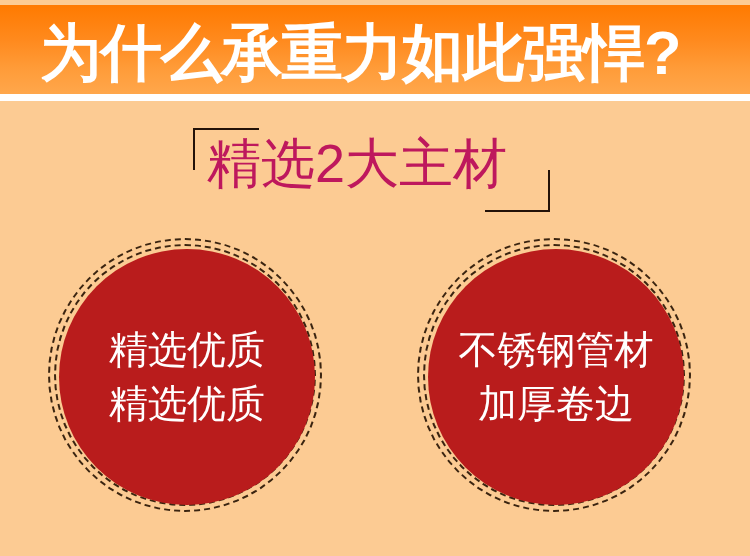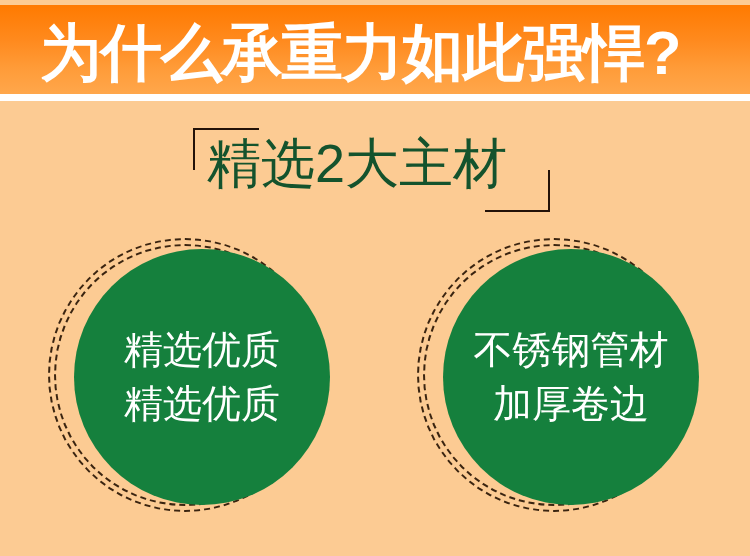--- a/index.html
+++ b/index.html
@@ -74,21 +74,21 @@
     width: 360px;
     height: 85px;
   }
   #subtitle-text {
     position: absolute;
     left: 14px;
     top: 2px;
     font-size: 54px;
     line-height: 66px;
     font-weight: normal;
-    color: #14532d;
+    color: #be185d;
     white-space: nowrap;
     letter-spacing: 0px;
   }
   #bracket-top-left {
     position: absolute;
     left: 0px;
     top: 0px;
     width: 64px;
     height: 40px;
     border-left: 2px solid #231208;
@@ -129,26 +129,26 @@
     left: 6px;
     top: 6px;
     width: 262px;
     height: 262px;
     border: 2px dashed #3a2410;
     border-radius: 50%;
     box-sizing: border-box;
   }
   .circle-fill {
     position: absolute;
-    left: 26px;
+    left: 11px;
     top: 11px;
     width: 256px;
     height: 256px;
     border-radius: 50%;
-    background: #15803d;
+    background: #b91c1c;
     display: flex;
     flex-direction: column;
     align-items: center;
     justify-content: center;
   }
   .circle-line {
     color: #ffffff;
     font-size: 39px;
     line-height: 54px;
     font-weight: normal;

